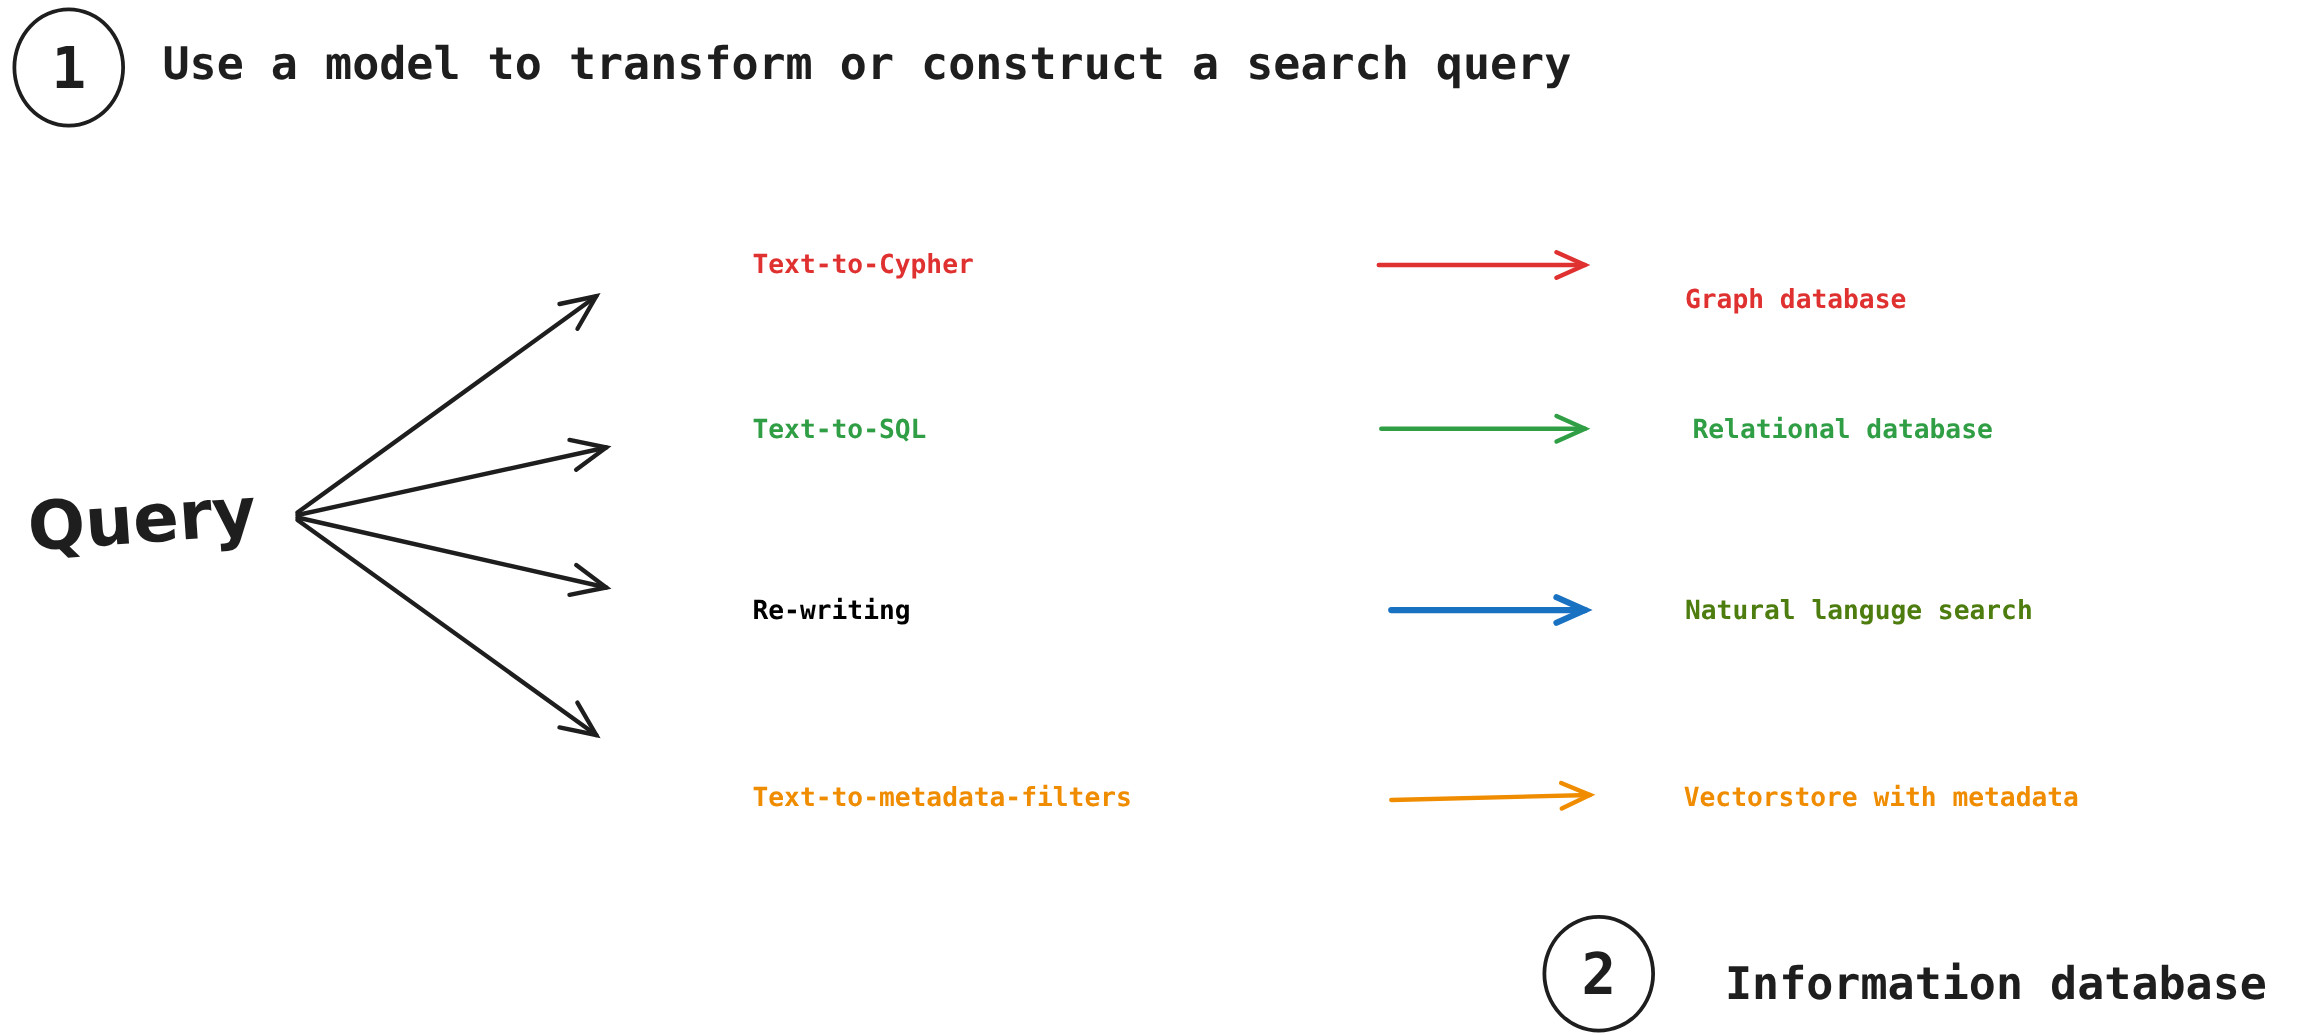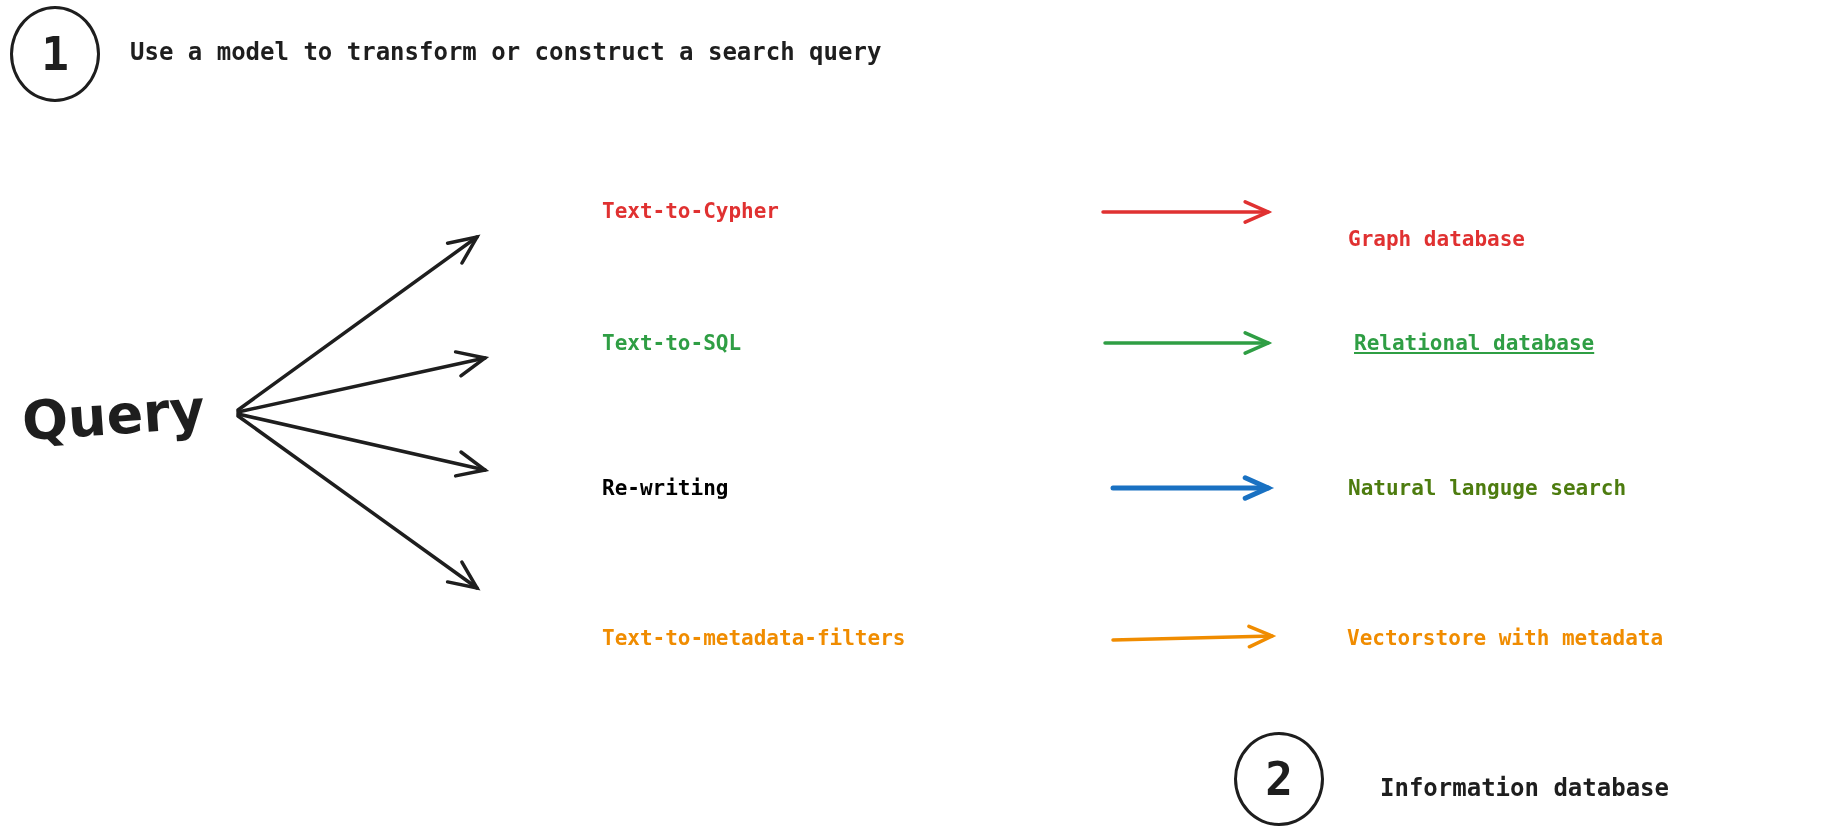--- a/index.html
+++ b/index.html
@@ -8,21 +8,21 @@
     overflow:hidden;font-family:"DejaVu Sans Mono","Liberation Mono",monospace;
   }
   .abs{position:absolute;}
   .vcenter{transform:translateY(-50%);}
   .step-circle{
     box-sizing:border-box;border:3px solid #1e1e1e;border-radius:50%;
     display:flex;align-items:center;justify-content:center;
     font-weight:bold;font-size:46px;color:#1e1e1e;background:#ffffff;
   }
   .step-label{
-    font-weight:bold;font-size:24px;color:#1e1e1e;white-space:nowrap;
+    font-weight:bold;font-size:36px;color:#1e1e1e;white-space:nowrap;
   }
   .row-label{
     font-weight:bold;font-size:21px;white-space:nowrap;letter-spacing:0;
   }
   .query-word{
     font-family:"DejaVu Sans","Liberation Sans",sans-serif;
     font-weight:bold;font-size:54px;color:#1e1e1e;
     transform:rotate(-4deg);white-space:nowrap;
   }
   svg#arrow-layer{position:absolute;left:0;top:0;pointer-events:none;}
@@ -90,21 +90,21 @@
     <g class="arrow" stroke-width="3.5" stroke-linecap="round" fill="none" stroke="#f08c00">
         <line x1="1113" y1="640" x2="1272" y2="636"></line>
         <path d="M 1249.4 646.8 L 1272 636 L 1248.9 626.4" fill="none"></path>
       </g>
   </svg>
 
   <div class="abs vcenter row-label" id="method-0" style="color: rgb(224, 49, 49);">Text-to-Cypher</div>
   <div class="abs vcenter row-label" id="target-0" style="color: rgb(224, 49, 49);">Graph database</div>
 
   <div class="abs vcenter row-label" id="method-1" style="color: rgb(47, 158, 68);">Text-to-SQL</div>
-  <div class="abs vcenter row-label" id="target-1" style="color: rgb(47, 158, 68); text-decoration: underline;">Relational database</div>
+  <div class="abs vcenter row-label" id="target-1" style="color: rgb(47, 158, 68);">Relational database</div>
 
   <div class="abs vcenter row-label" id="method-2" style="color: #000000;">Re-writing</div>
   <div class="abs vcenter row-label" id="target-2" style="color: #4d7c0f;">Natural languge search</div>
 
   <div class="abs vcenter row-label" id="method-3" style="color: rgb(240, 140, 0);">Text-to-metadata-filters</div>
   <div class="abs vcenter row-label" id="target-3" style="color: rgb(240, 140, 0);">Vectorstore with metadata</div>
 
   <div class="abs step-circle" id="circle-2">
     <span>2</span>
   </div>

